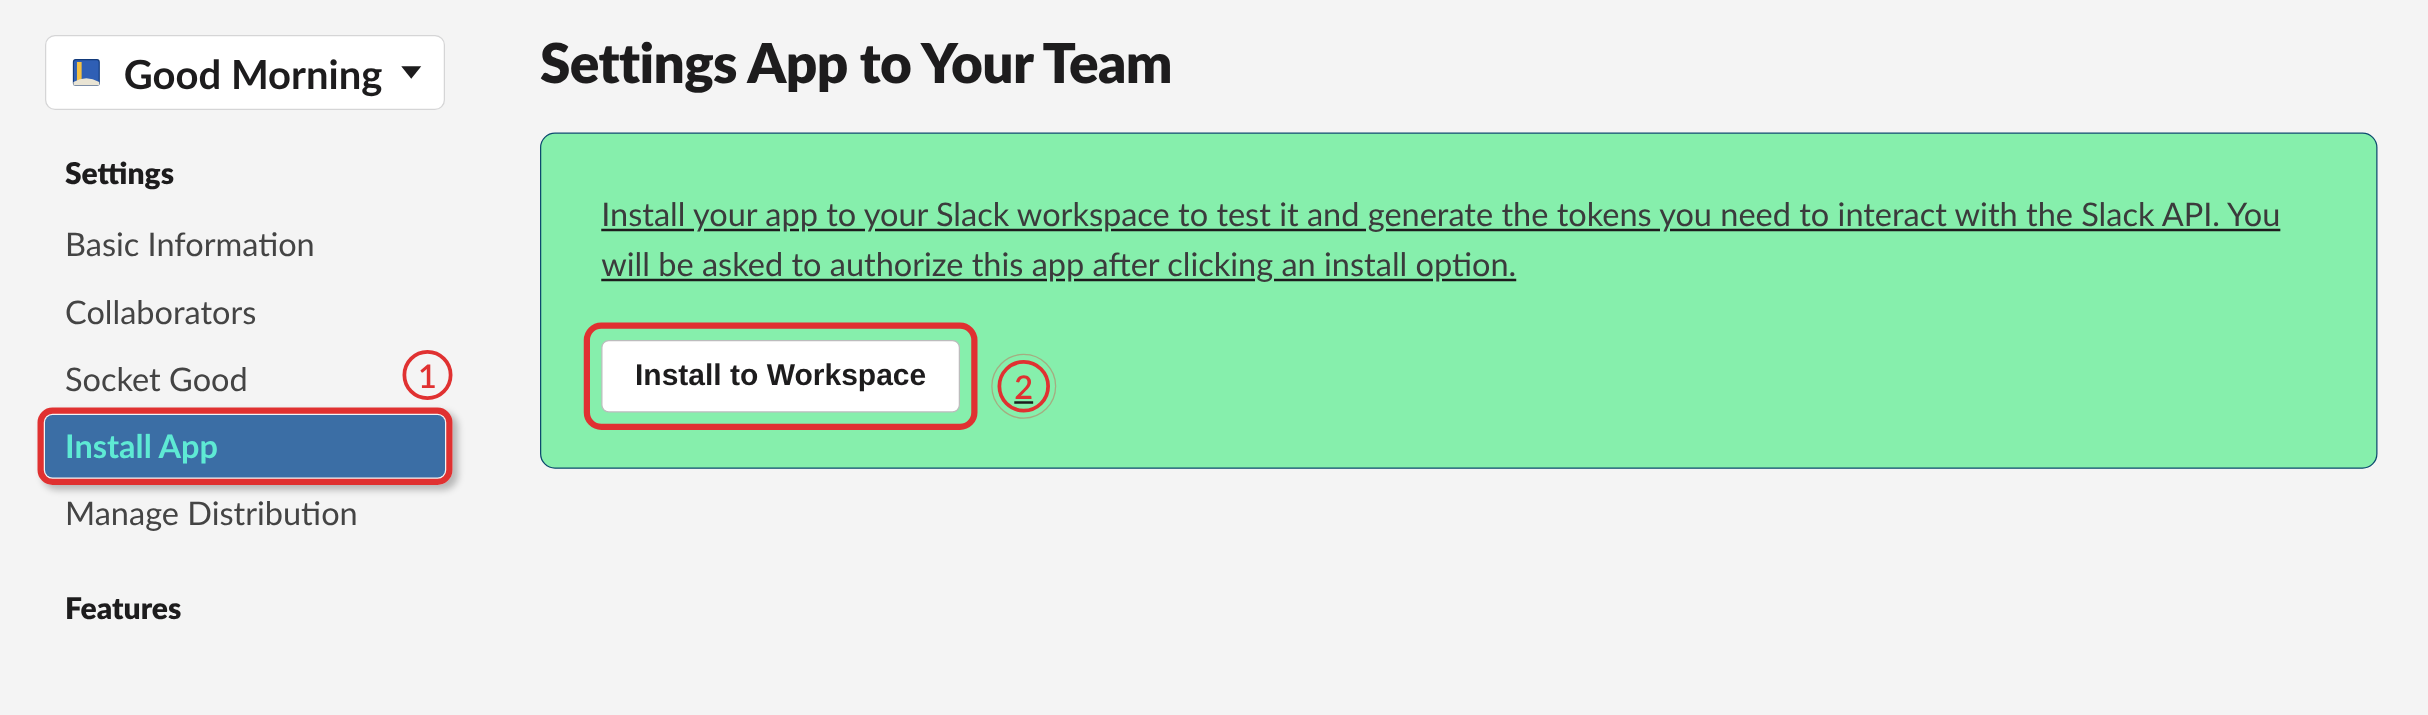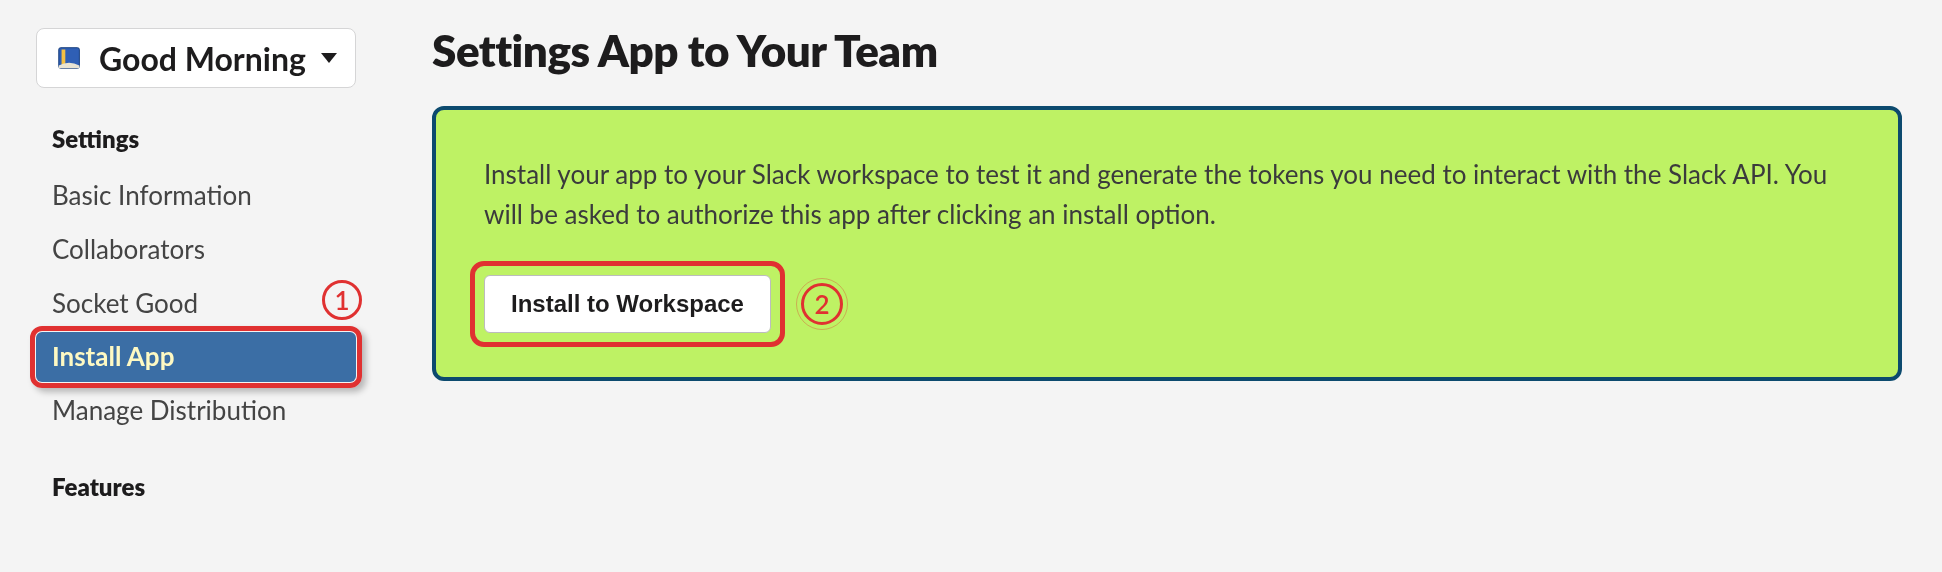--- a/index.html
+++ b/index.html
@@ -57,21 +57,21 @@
     font-size:26px;
     color:#444;
     padding:8px 16px;
     border-radius:6px;
     cursor:pointer;
     line-height:1.3;
     margin-bottom:4px;
   }
   .nav-item.active {
     background:#3b6ea5;
-    color:#fef9c3;
+    color:#5eead4;
     font-weight:700;
   }
   
   .install-row { position:relative; }
   .install-row .red-box-1 {
     position:absolute;
     left:-6px; right:-6px; top:-6px; bottom:-6px;
     border:5px solid #e03131;
     border-radius:12px;
     pointer-events:none;
@@ -96,35 +96,36 @@
     flex:1;
     padding:24px 40px 0 52px;
   }
   .page-title {
     font-size:44px;
     font-weight:800;
     letter-spacing:-0.5px;
     margin:0 0 30px 0;
   }
   .card {
-    background:#bef264;
-    border:4px solid #0c4a6e;
+    background:#86efac;
+    border:1px solid #0c4a6e;
     border-radius:12px;
     padding:44px 48px;
     max-width:1480px;
+    text-decoration:underline;
   }
   .card p {
     margin:0 0 40px 0;
     font-size:26px;
     line-height:1.55;
     color:#3b3b3c;
   }
   .btn-row {
     display:flex;
-    align-items:center;
+    align-items:flex-end;
     gap:30px;
   }
   .install-btn-wrap {
     position:relative;
     display:inline-block;
   }
   .install-btn {
     font-size:24px;
     font-weight:700;
     color:#1d1c1d;

